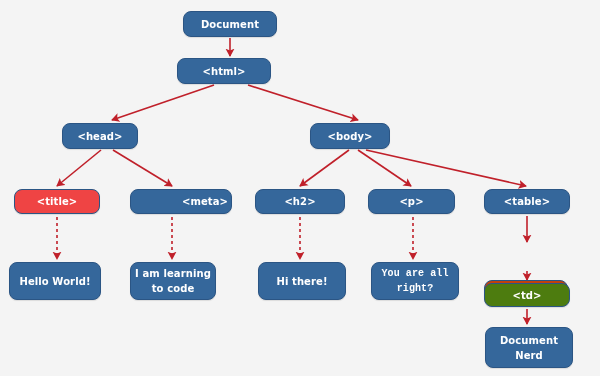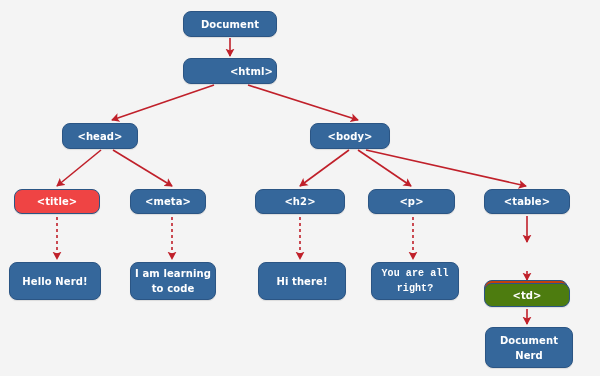--- a/index.html
+++ b/index.html
@@ -72,46 +72,46 @@
         <line x1="413" y1="217" x2="413" y2="259" stroke="#c0202a" stroke-width="1.6" stroke-dasharray="3,3" marker-end="url(#arrowhead)"></line>
         <line x1="527" y1="216" x2="527" y2="242" stroke="#c0202a" stroke-width="1.6" marker-end="url(#arrowhead)"></line>
         <line x1="527" y1="271" x2="527" y2="280" stroke="#c0202a" stroke-width="1.6" marker-end="url(#arrowhead)"></line>
         <line x1="527" y1="309" x2="527" y2="324" stroke="#c0202a" stroke-width="1.6" marker-end="url(#arrowhead)"></line>
       </g>
   </svg>
   <div id="node-layer">
       <div class="dom-node" style="left: 183px; top: 11px; width: 94px; height: 26px; background: rgb(53, 103, 155); border-color: rgb(43, 85, 132); color: rgb(255, 255, 255);">
         <span class="node-label">Document</span>
       </div>
-      <div class="dom-node" style="left: 183px; top: 58px; width: 94px; height: 26px; background: rgb(53, 103, 155); border-color: rgb(43, 85, 132); color: rgb(255, 255, 255); text-align: right;">
+      <div class="dom-node" style="left: 177px; top: 58px; width: 94px; height: 26px; background: rgb(53, 103, 155); border-color: rgb(43, 85, 132); color: rgb(255, 255, 255);">
         <span class="node-label">&lt;html&gt;</span>
       </div>
       <div class="dom-node" style="left: 62px; top: 123px; width: 76px; height: 26px; background: rgb(53, 103, 155); border-color: rgb(43, 85, 132); color: rgb(255, 255, 255);">
         <span class="node-label">&lt;head&gt;</span>
       </div>
       <div class="dom-node" style="left: 310px; top: 123px; width: 80px; height: 26px; background: rgb(53, 103, 155); border-color: rgb(43, 85, 132); color: rgb(255, 255, 255);">
         <span class="node-label">&lt;body&gt;</span>
       </div>
       <div class="dom-node" style="left: 14px; top: 189px; width: 86px; height: 25px; background: #ef4444; border-color: rgb(43, 85, 132); color: rgb(255, 255, 255);">
         <span class="node-label">&lt;title&gt;</span>
       </div>
-      <div class="dom-node" style="left: 130px; top: 189px; width: 76px; height: 25px; background: rgb(53, 103, 155); border-color: rgb(43, 85, 132); color: rgb(255, 255, 255);">
+      <div class="dom-node" style="left: 130px; top: 189px; width: 102px; height: 25px; background: rgb(53, 103, 155); border-color: rgb(43, 85, 132); color: rgb(255, 255, 255); text-align: right;">
         <span class="node-label">&lt;meta&gt;</span>
       </div>
       <div class="dom-node" style="left: 255px; top: 189px; width: 90px; height: 25px; background: rgb(53, 103, 155); border-color: rgb(43, 85, 132); color: rgb(255, 255, 255);">
         <span class="node-label">&lt;h2&gt;</span>
       </div>
       <div class="dom-node" style="left: 368px; top: 189px; width: 87px; height: 25px; background: rgb(53, 103, 155); border-color: rgb(43, 85, 132); color: rgb(255, 255, 255);">
         <span class="node-label">&lt;p&gt;</span>
       </div>
       <div class="dom-node" style="left: 484px; top: 189px; width: 86px; height: 25px; background: rgb(53, 103, 155); border-color: rgb(43, 85, 132); color: rgb(255, 255, 255);">
         <span class="node-label">&lt;table&gt;</span>
       </div>
       <div class="dom-node" style="left: 9px; top: 262px; width: 92px; height: 38px; background: rgb(53, 103, 155); border-color: rgb(43, 85, 132); color: rgb(255, 255, 255);">
-        <span class="node-label">Hello Nerd!</span>
+        <span class="node-label">Hello World!</span>
       </div>
       <div class="dom-node" style="left: 130px; top: 262px; width: 86px; height: 38px; background: rgb(53, 103, 155); border-color: rgb(43, 85, 132); color: rgb(255, 255, 255);">
         <span class="node-label">I am learning
 to code</span>
       </div>
       <div class="dom-node" style="left: 258px; top: 262px; width: 88px; height: 38px; background: rgb(53, 103, 155); border-color: rgb(43, 85, 132); color: rgb(255, 255, 255);">
         <span class="node-label">Hi there!</span>
       </div>
       <div class="dom-node" style="left: 371px; top: 262px; width: 88px; height: 38px; background: rgb(53, 103, 155); border-color: rgb(43, 85, 132); color: rgb(255, 255, 255); font-family: Liberation Mono, monospace;">
         <span class="node-label">You are all

